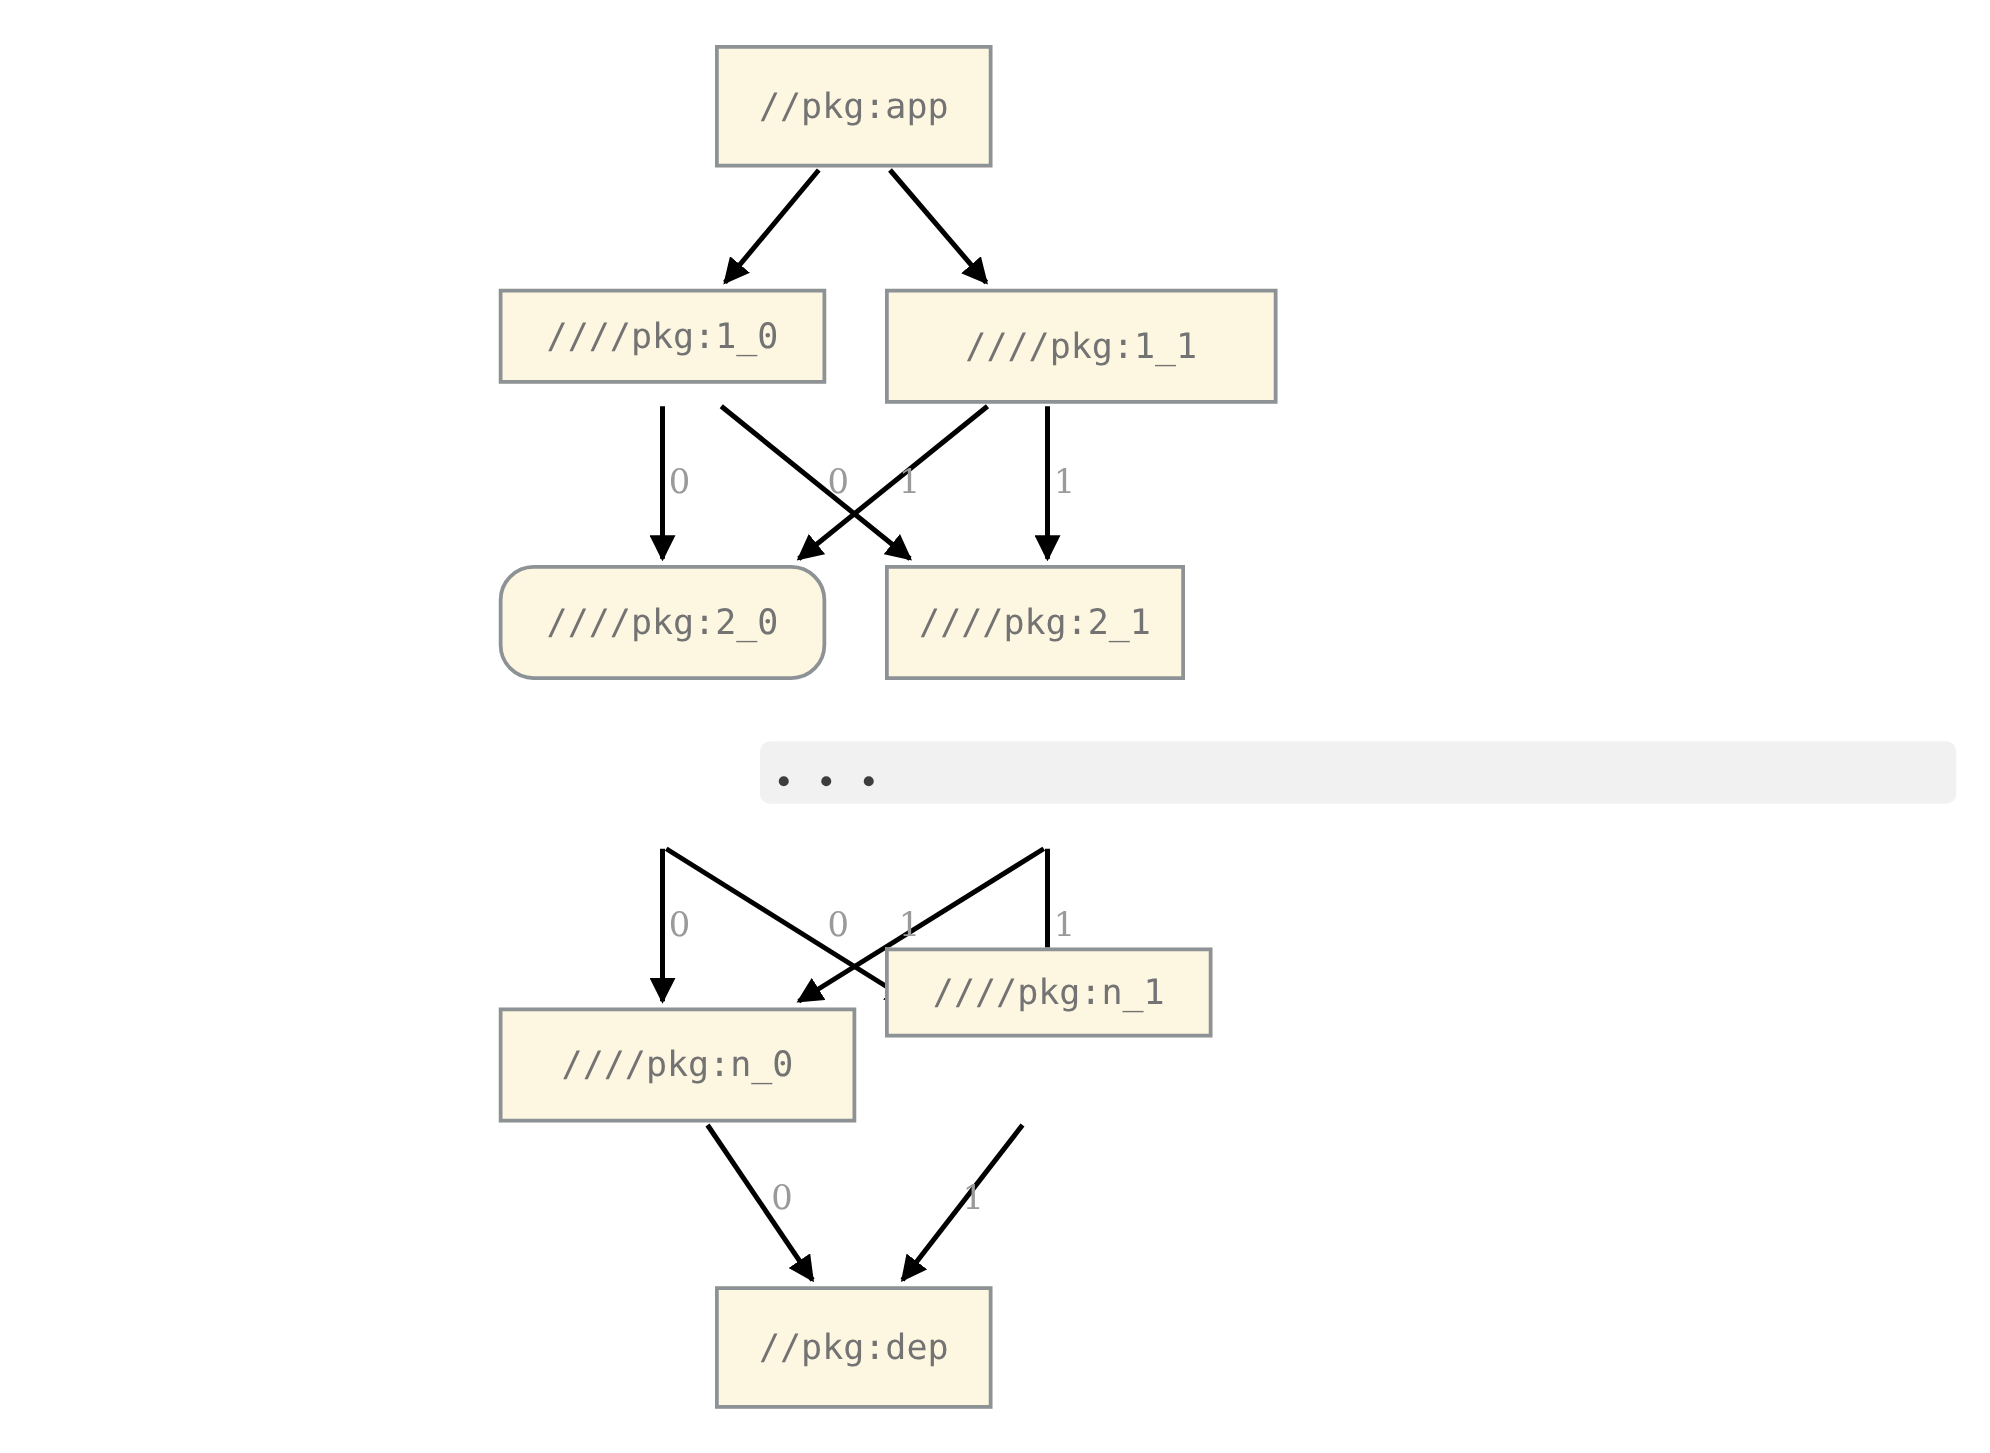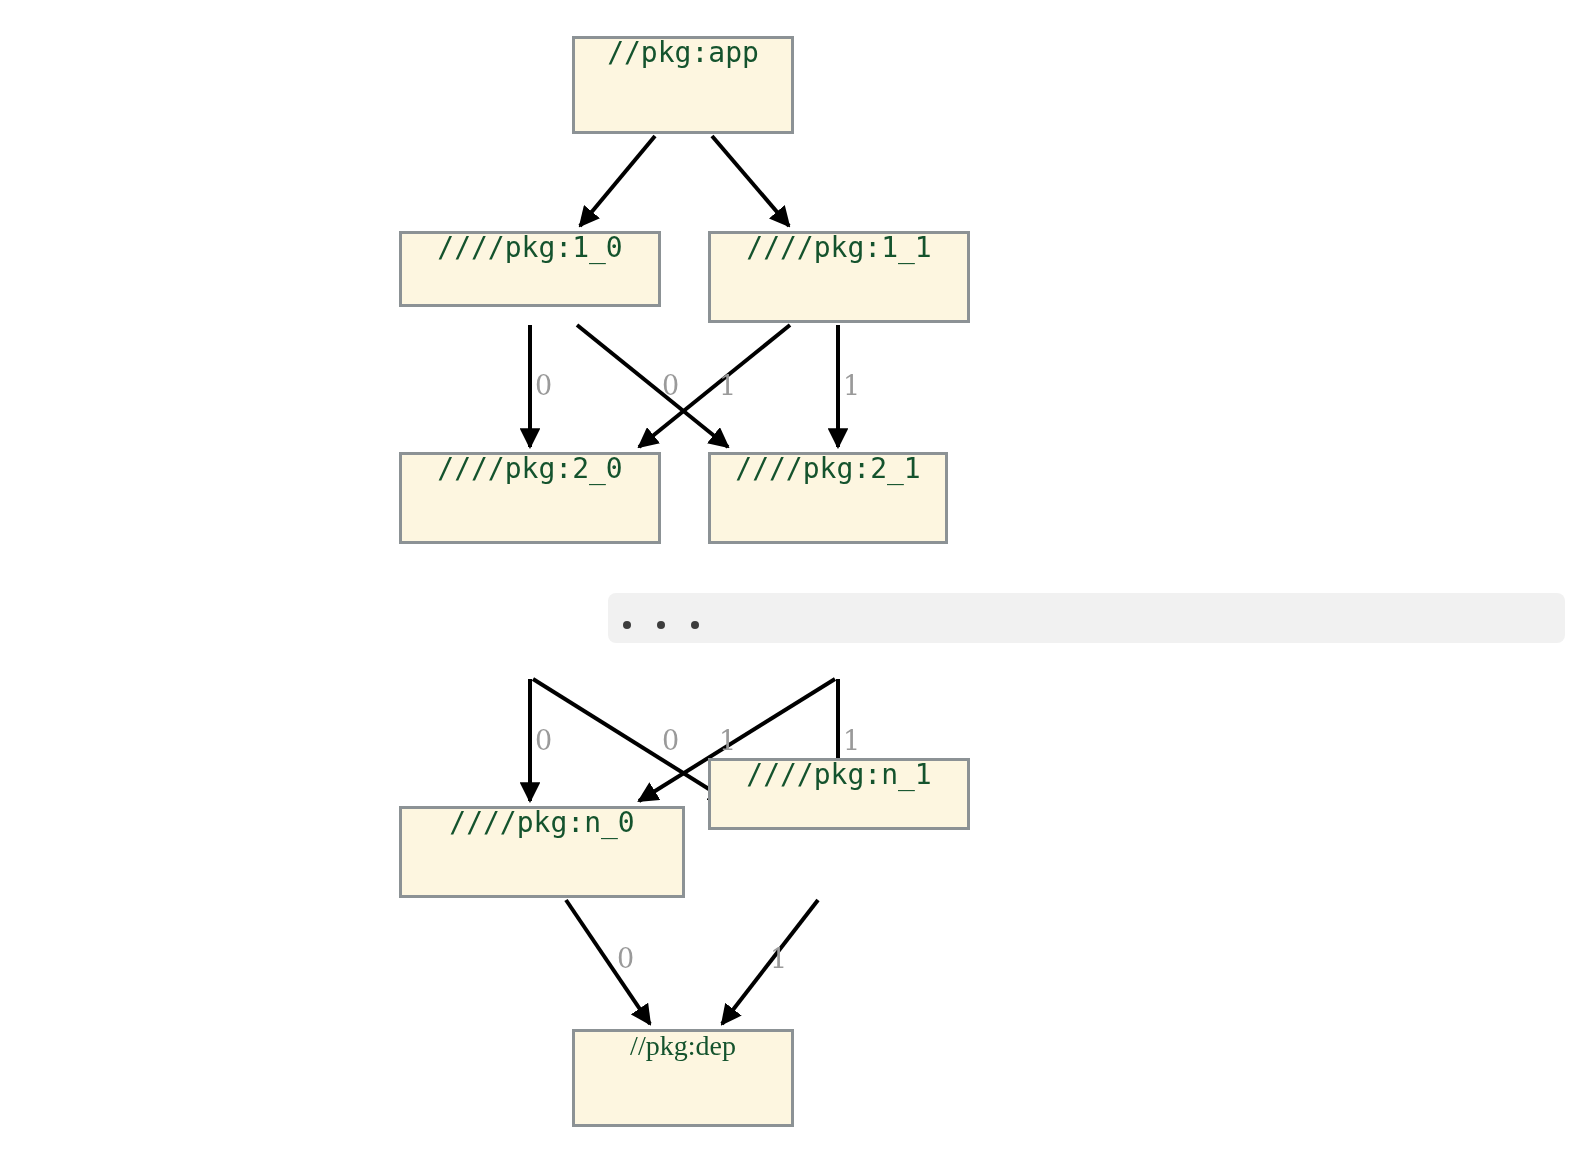--- a/index.html
+++ b/index.html
@@ -25,23 +25,23 @@
     width: 1592px;
     height: 1162px;
     pointer-events: none;
   }
   .node {
     position: absolute;
     box-sizing: border-box;
     background: #fdf6e0;
     border: 3px solid #8c9295;
     display: flex;
-    align-items: flex-start;
+    align-items: center;
     justify-content: center;
-    color: #14532d;
+    color: #737373;
     font-family: "DejaVu Sans Mono", "Liberation Mono", monospace;
     font-size: 28px;
     letter-spacing: 0px;
     white-space: nowrap;
     user-select: none;
   }
   .node-label {
     display: block;
     line-height: 1;
   }
@@ -103,36 +103,36 @@
       </g>
   </svg>
 
   <div id="nodes-group">
       <div class="node" style="left: 572px; top: 36px; width: 222px; height: 98px; background: rgb(253, 246, 224); border-color: rgb(140, 146, 149);">
         <span class="node-label">//pkg:app</span>
       </div>
       <div class="node" style="left: 399px; top: 231px; width: 262px; height: 76px; background: rgb(253, 246, 224); border-color: rgb(140, 146, 149);">
         <span class="node-label">////pkg:1_0</span>
       </div>
-      <div class="node" style="left: 708px; top: 231px; width: 262px; height: 92px; background: rgb(253, 246, 224); border-color: rgb(140, 146, 149);">
+      <div class="node" style="left: 708px; top: 231px; width: 314px; height: 92px; background: rgb(253, 246, 224); border-color: rgb(140, 146, 149);">
         <span class="node-label">////pkg:1_1</span>
       </div>
-      <div class="node" style="left: 399px; top: 452px; width: 262px; height: 92px; background: rgb(253, 246, 224); border-color: rgb(140, 146, 149);">
+      <div class="node" style="left: 399px; top: 452px; width: 262px; height: 92px; background: rgb(253, 246, 224); border-color: rgb(140, 146, 149); border-radius: 28px;">
         <span class="node-label">////pkg:2_0</span>
       </div>
       <div class="node" style="left: 708px; top: 452px; width: 240px; height: 92px; background: rgb(253, 246, 224); border-color: rgb(140, 146, 149);">
         <span class="node-label">////pkg:2_1</span>
       </div>
       <div class="node" style="left: 399px; top: 806px; width: 286px; height: 92px; background: rgb(253, 246, 224); border-color: rgb(140, 146, 149);">
         <span class="node-label">////pkg:n_0</span>
       </div>
       <div class="node" style="left: 708px; top: 758px; width: 262px; height: 72px; background: rgb(253, 246, 224); border-color: rgb(140, 146, 149);">
         <span class="node-label">////pkg:n_1</span>
       </div>
-      <div class="node" style="left: 572px; top: 1029px; width: 222px; height: 98px; background: rgb(253, 246, 224); border-color: rgb(140, 146, 149); font-family: Liberation Serif, serif;">
+      <div class="node" style="left: 572px; top: 1029px; width: 222px; height: 98px; background: rgb(253, 246, 224); border-color: rgb(140, 146, 149);">
         <span class="node-label">//pkg:dep</span>
       </div>
     </div>
 
   <div id="labels-group">
       <div class="edge-label" style="left: 535px; top: 372px; color: rgb(154, 154, 154);">0</div>
       <div class="edge-label" style="left: 662px; top: 372px; color: rgb(154, 154, 154);">0</div>
       <div class="edge-label" style="left: 719px; top: 372px; color: rgb(154, 154, 154);">1</div>
       <div class="edge-label" style="left: 843px; top: 372px; color: rgb(154, 154, 154);">1</div>
       <div class="edge-label" style="left: 535px; top: 727px; color: rgb(154, 154, 154);">0</div>

